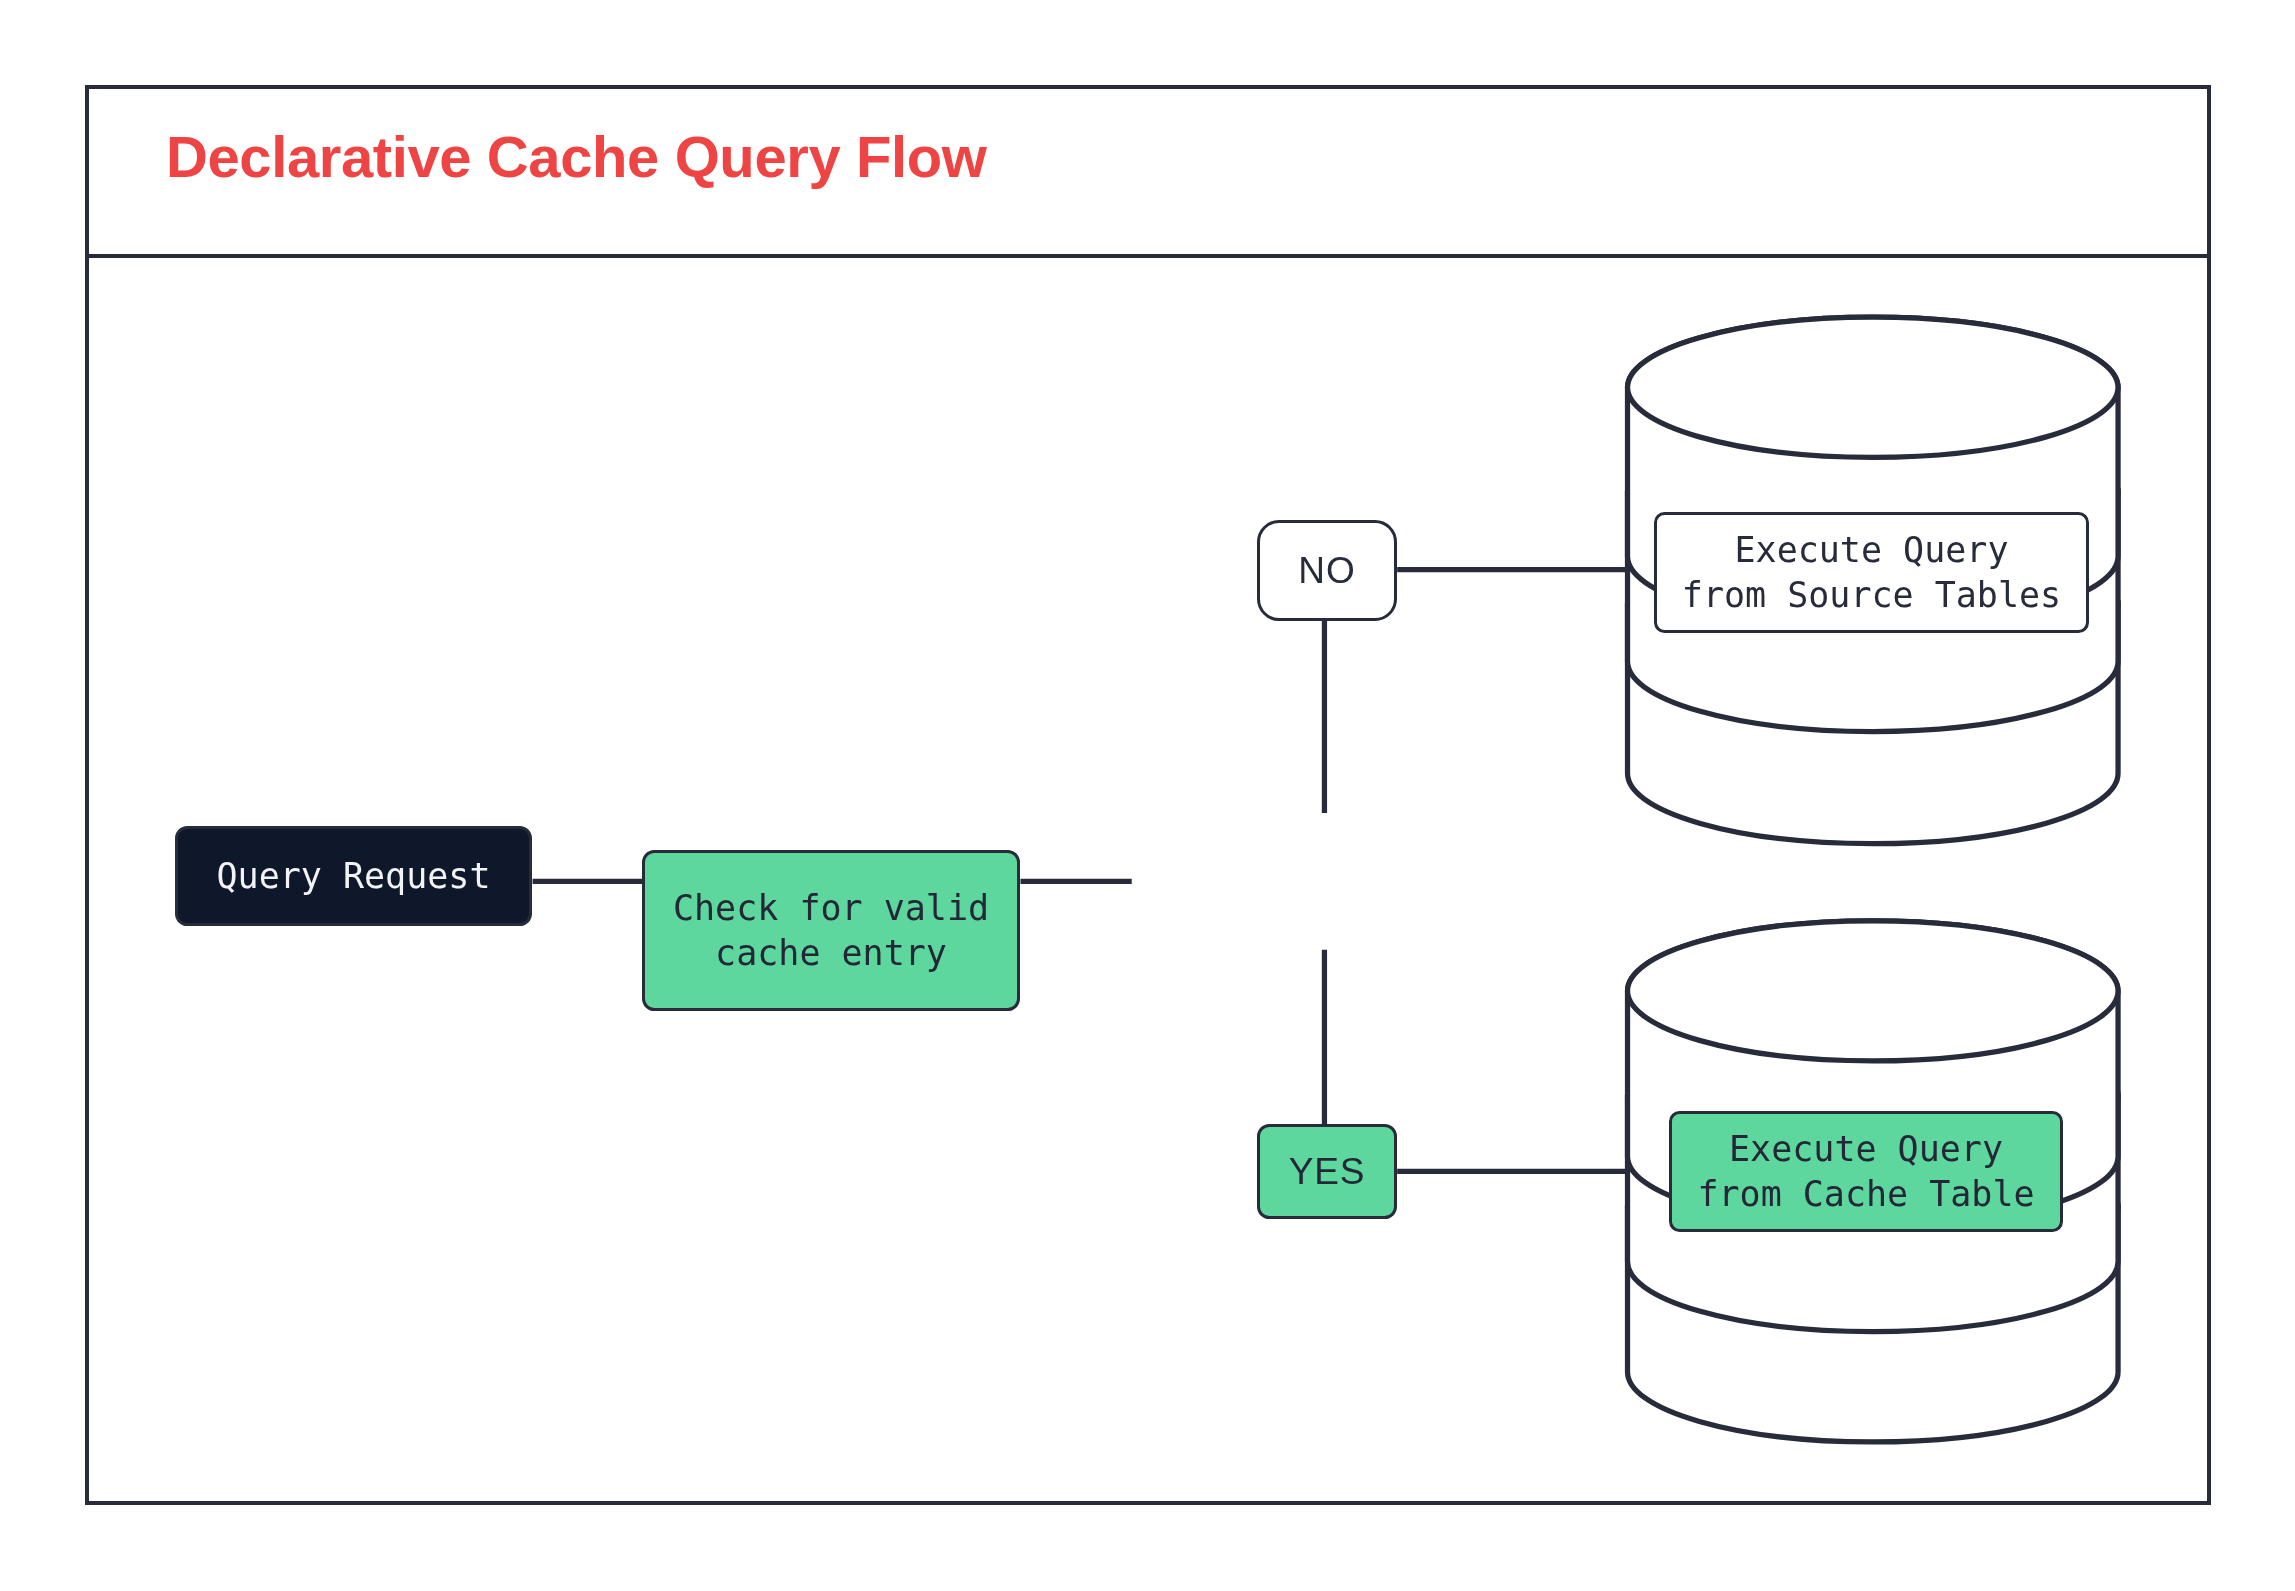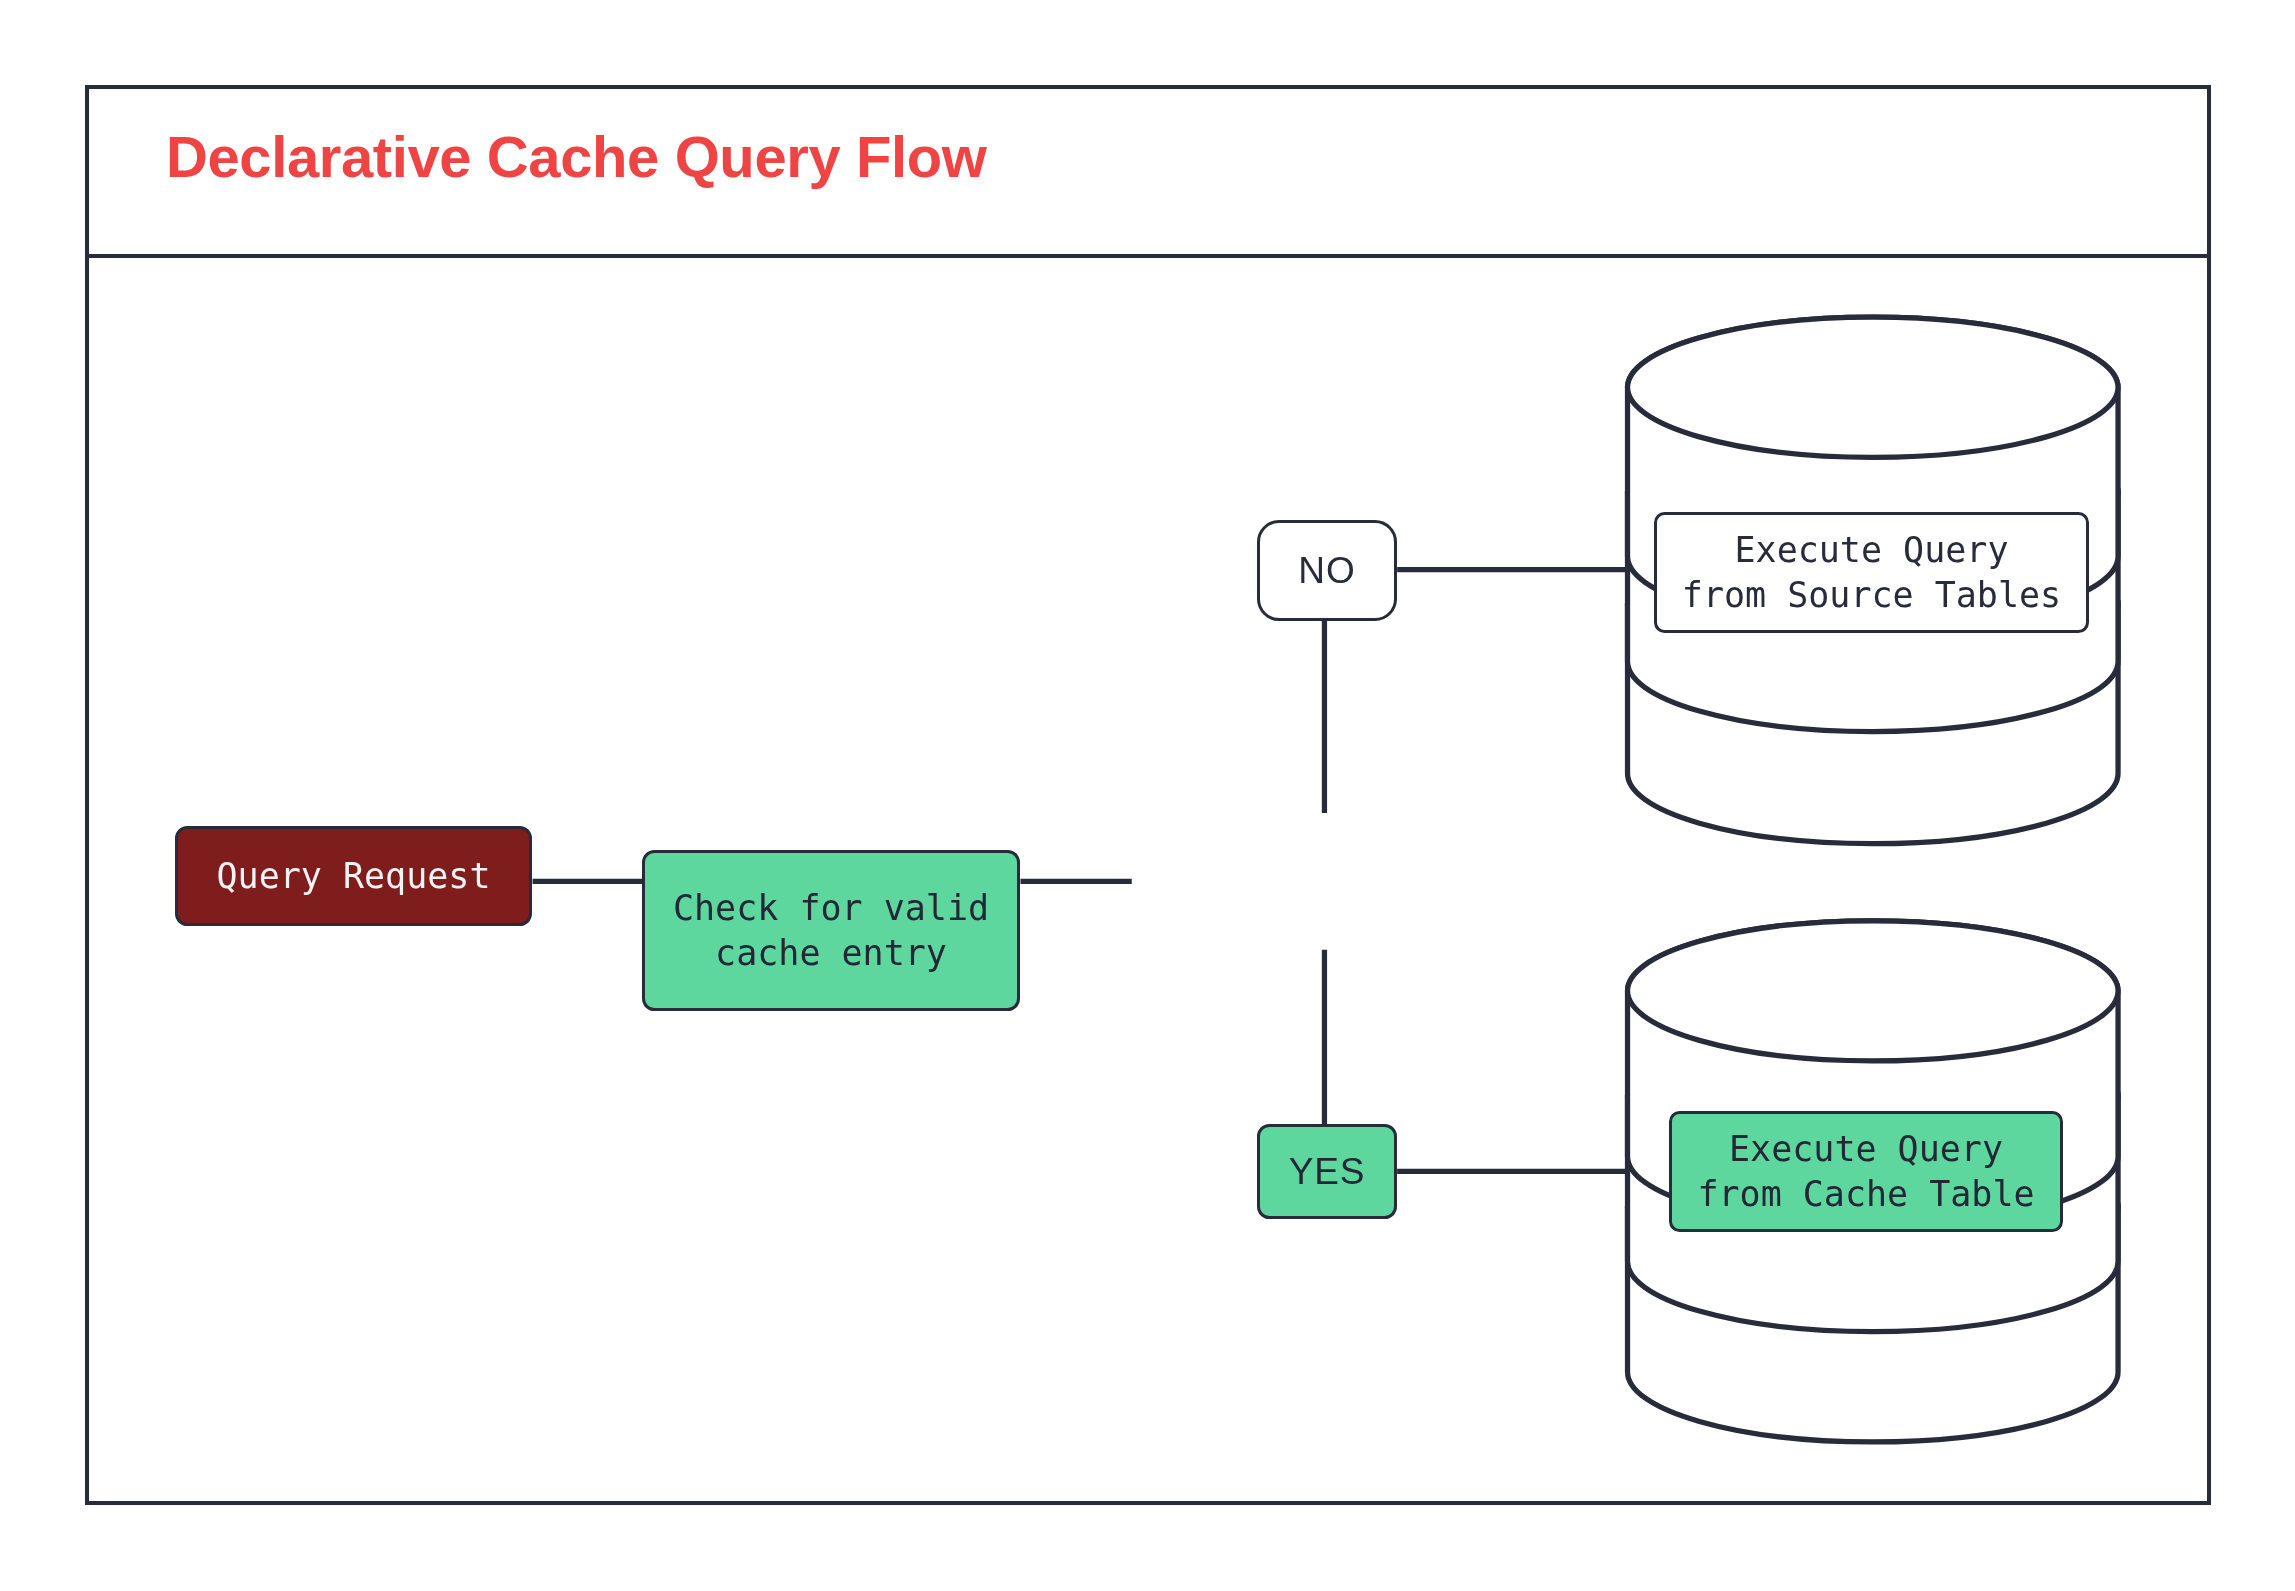--- a/index.html
+++ b/index.html
@@ -76,21 +76,21 @@
     line-height: 1.28;
   }
 
   .node-mono {
     font-family: "DejaVu Sans Mono", "Liberation Mono", monospace;
     font-size: 35px;
     letter-spacing: 0px;
   }
 
   .node-dark {
-    background: #7f1d1d;
+    background: #0f172a;
     color: #f2f3f5;
     border: 3.5px solid #272b3a;
     border-radius: 12.3px;
   }
 
   .node-green {
     background: #5dd79e;
     color: #242836;
     border: 3.5px solid #272b3a;
     border-radius: 12.3px;

